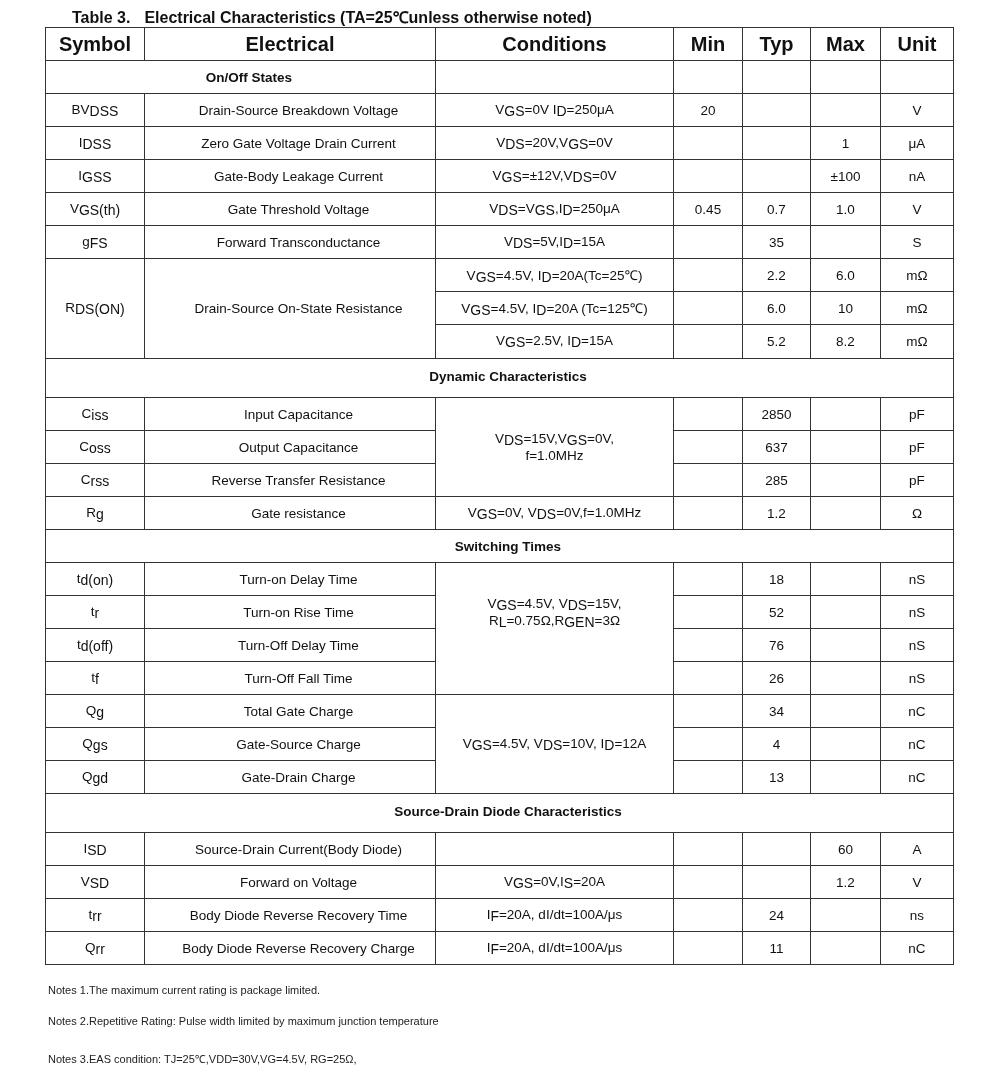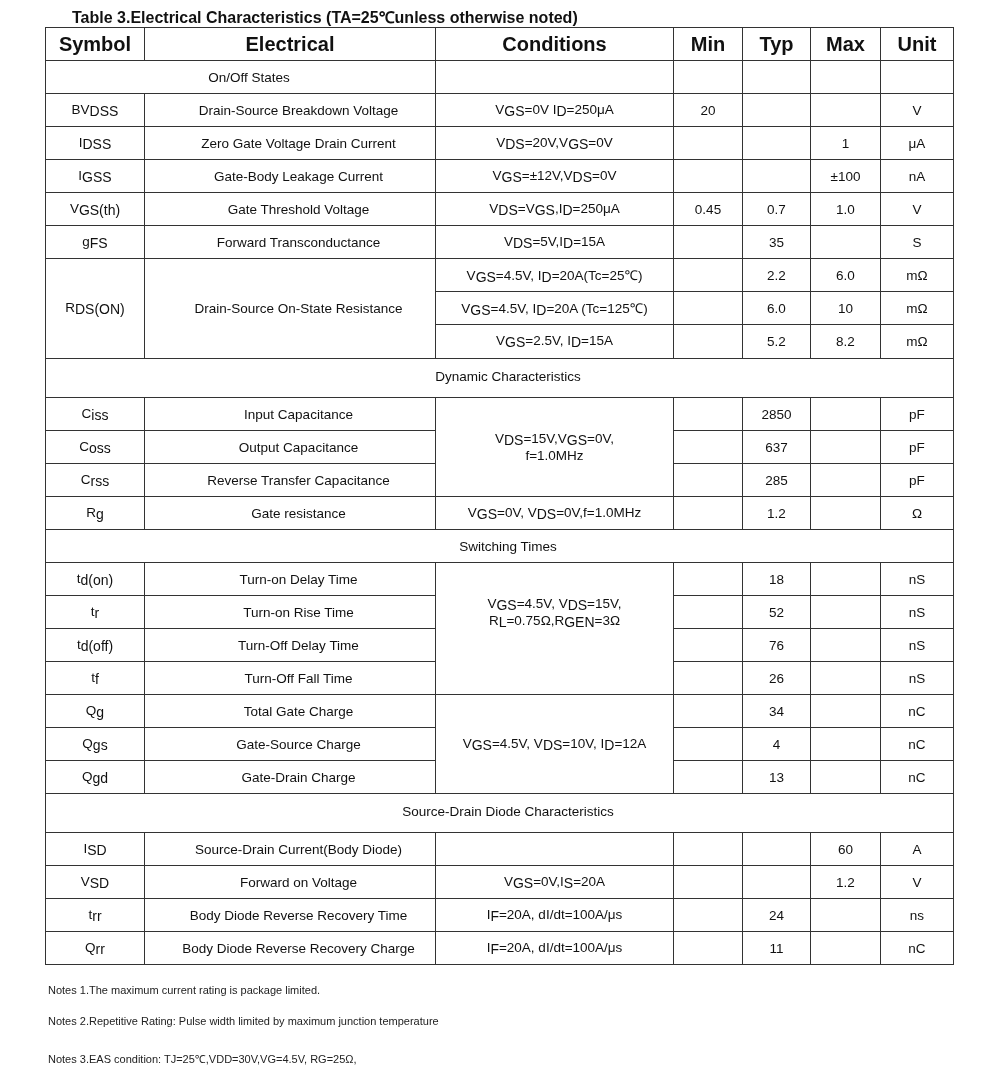--- a/index.html
+++ b/index.html
@@ -1,23 +1,23 @@
 <!DOCTYPE html>
 <html><head>
 <meta charset="utf-8">
 <style>
   html, body { margin:0; padding:0; background:#ffffff; }
   body { width:991px; height:1077px; position:relative; font-family:"Liberation Sans", sans-serif; color:#111; overflow:hidden; }
   .title { position:absolute; left:72px; top:6px; font-size:16px; font-weight:bold; white-space:nowrap; }
-  .title .num { }
+  .title .num { margin-right:14px; }
   table.ec { position:absolute; left:45px; top:27px; border-collapse:collapse; table-layout:fixed; width:908px; }
   table.ec td, table.ec th { border:1px solid #333; font-size:13.5px; padding:0; text-align:center; vertical-align:middle; height:32px; }
   table.ec th { font-size:20px; font-weight:bold; height:32px; }
   td.param { text-align:left; padding-left:17px !important; }
-  td.section { text-align:left; padding-left:17px !important; font-weight:normal; font-size:13.5px; }
+  td.section { text-align:left; padding-left:17px !important; font-weight:bold; font-size:13.5px; }
   td.section-tall { vertical-align:bottom; padding-bottom:4px !important; }
   sub { font-size:14px; vertical-align:-2px; }
   .cond2 { line-height:16px; }
   .notes { position:absolute; left:48px; font-size:11px; color:#222; white-space:nowrap; }
 </style>
 </head>
 <body>
 
 <div class="title">
   <span class="num">Table 3.</span><span>Electrical Characteristics (TA=25℃unless otherwise noted)</span>
@@ -136,21 +136,21 @@
   <tr>
     <td><span>C</span><sub>oss</sub></td>
     <td class="param">Output Capacitance</td>
     <td></td>
     <td>637</td>
     <td></td>
     <td>pF</td>
   </tr>
   <tr>
     <td><span>C</span><sub>rss</sub></td>
-    <td class="param">Reverse Transfer Capacitance</td>
+    <td class="param">Reverse Transfer Resistance</td>
     <td></td>
     <td>285</td>
     <td></td>
     <td>pF</td>
   </tr>
   <tr>
     <td><span>R</span><sub>g</sub></td>
     <td class="param">Gate resistance</td>
     <td>V<sub>GS</sub>=0V, V<sub>DS</sub>=0V,f=1.0MHz</td>
     <td></td>

